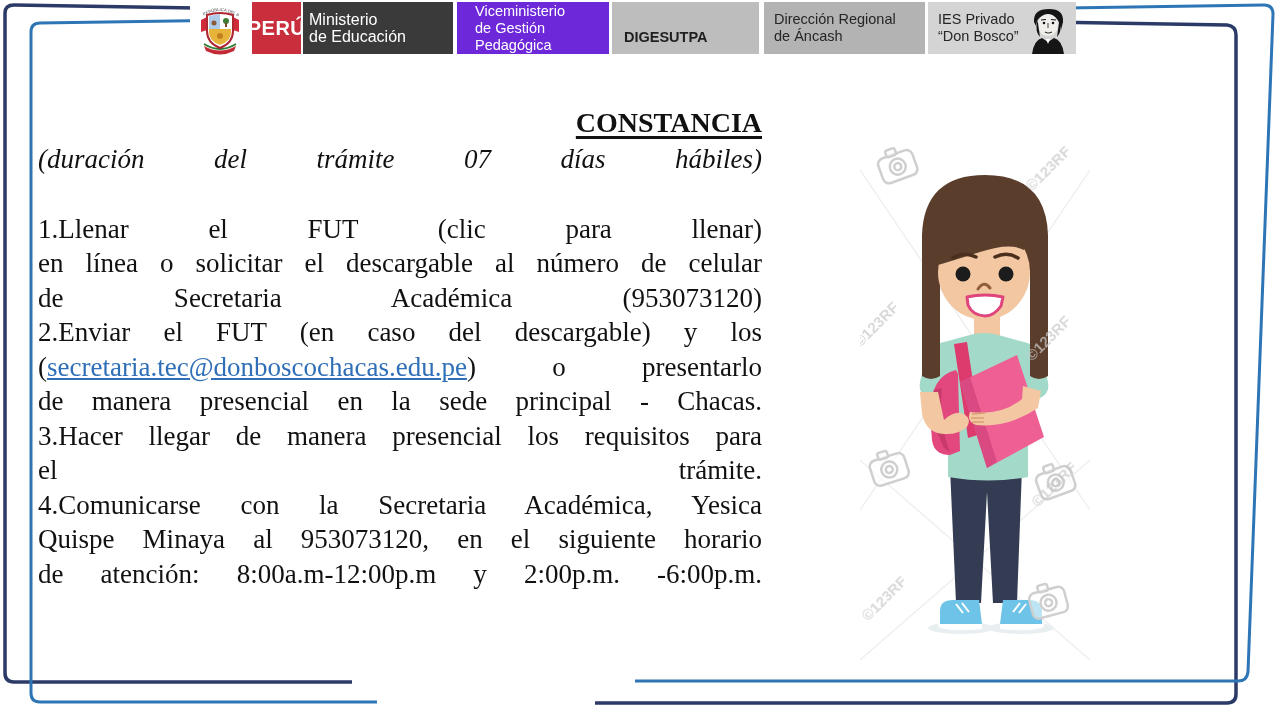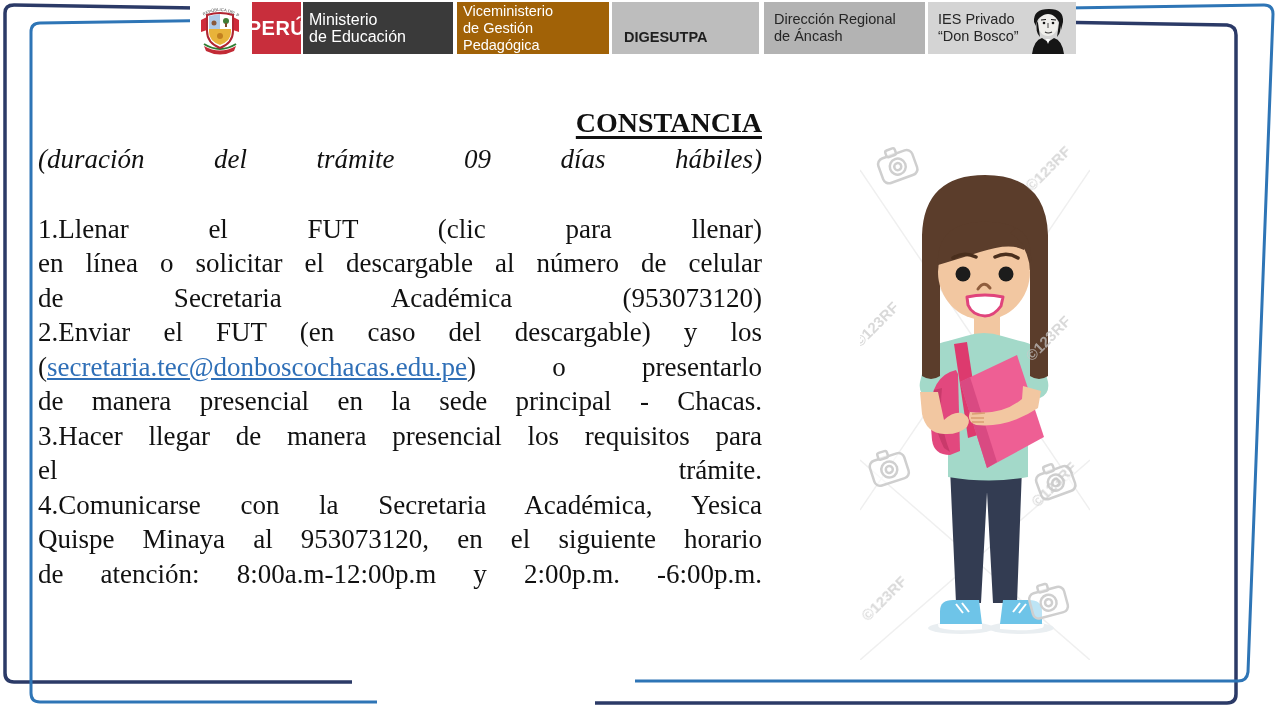--- a/index.html
+++ b/index.html
@@ -10,21 +10,21 @@
   .frame-svg{position:absolute;left:0;top:0;z-index:1;}
 
   
   .banner{position:absolute;left:190px;top:0;width:886px;height:57px;background:#ffffff;z-index:3;
           font-family:"Liberation Sans","DejaVu Sans",sans-serif;}
   .bx{position:absolute;top:2px;height:52px;display:flex;flex-direction:column;justify-content:center;box-sizing:border-box;}
   .escudo-box{position:absolute;left:0;top:0;width:60px;height:57px;background:#ffffff;}
   .peru-box{left:62px;width:49px;background:#c82e3c;color:#fff;align-items:center;
             font-size:20px;font-weight:600;letter-spacing:.5px;}
   .min-box{left:113px;width:150px;background:#3a3a3a;color:#fff;padding-left:6px;font-size:16px;line-height:17px;}
-  .vice-box{left:267px;width:152px;background:#a16207;color:#fff;padding-left:6px;font-size:14.5px;line-height:17px;}
+  .vice-box{left:267px;width:152px;background:#6d28d9;color:#fff;padding-left:18px;font-size:14.5px;line-height:17px;}
   .dig-box{left:422px;width:147px;background:#bdbdbd;color:#1f1f1f;padding-left:12px;font-size:14.5px;
            justify-content:flex-end;padding-bottom:9px;font-weight:bold;}
   .dir-box{left:574px;width:161px;background:#b3b3b3;color:#262626;padding-left:10px;font-size:14.5px;line-height:17px;}
   .ies-box{left:738px;width:148px;background:#d4d4d4;color:#262626;padding-left:10px;font-size:14.5px;line-height:17px;}
   .bosco{position:absolute;right:2px;top:4px;}
 
   
   .doc{position:absolute;left:38px;top:104px;width:724px;z-index:2;color:#111;}
   .doc-title{text-align:right;font-size:28px;font-weight:bold;line-height:38px;}
   .doc-title span{text-decoration:underline;text-decoration-thickness:3px;text-underline-offset:4px;}
@@ -95,21 +95,21 @@
       <path d="M 24,17 L 24,22" stroke="#444" stroke-width="1" fill="none"></path>
       <path d="M 21,26 Q 24,28 28,26" stroke="#333" stroke-width="1.2" fill="none"></path>
       <path d="M 8,48 Q 10,34 18,32 L 24,36 L 30,32 Q 38,34 40,48 Z" fill="#151515"></path>
       <path d="M 22,33 L 26,33 L 24,38 Z" fill="#ffffff"></path>
     </svg>
   </div>
 </div>
 
 <div class="doc">
   <div class="doc-title"><span>CONSTANCIA</span></div>
-  <div class="doc-sub jline">(duración del trámite 09 días hábiles)</div>
+  <div class="doc-sub jline">(duración del trámite 07 días hábiles)</div>
   <div class="spacer"></div>
   <div class="jline">1.Llenar el FUT (clic para llenar)</div>
   <div class="jline">en línea o solicitar el descargable al número de celular</div>
   <div class="jline">de Secretaria Académica (953073120)</div>
   <div class="jline">2.Enviar el FUT (en caso del descargable) y los</div>
   <div class="jline"><span>(</span><a class="email">secretaria.tec@donboscochacas.edu.pe</a><span>) o presentarlo</span></div>
   <div class="jline">de manera presencial en la sede principal - Chacas.</div>
   <div class="jline">3.Hacer llegar de manera presencial los requisitos para</div>
   <div class="jline">el trámite.</div>
   <div class="jline">4.Comunicarse con la Secretaria Académica, Yesica</div>

